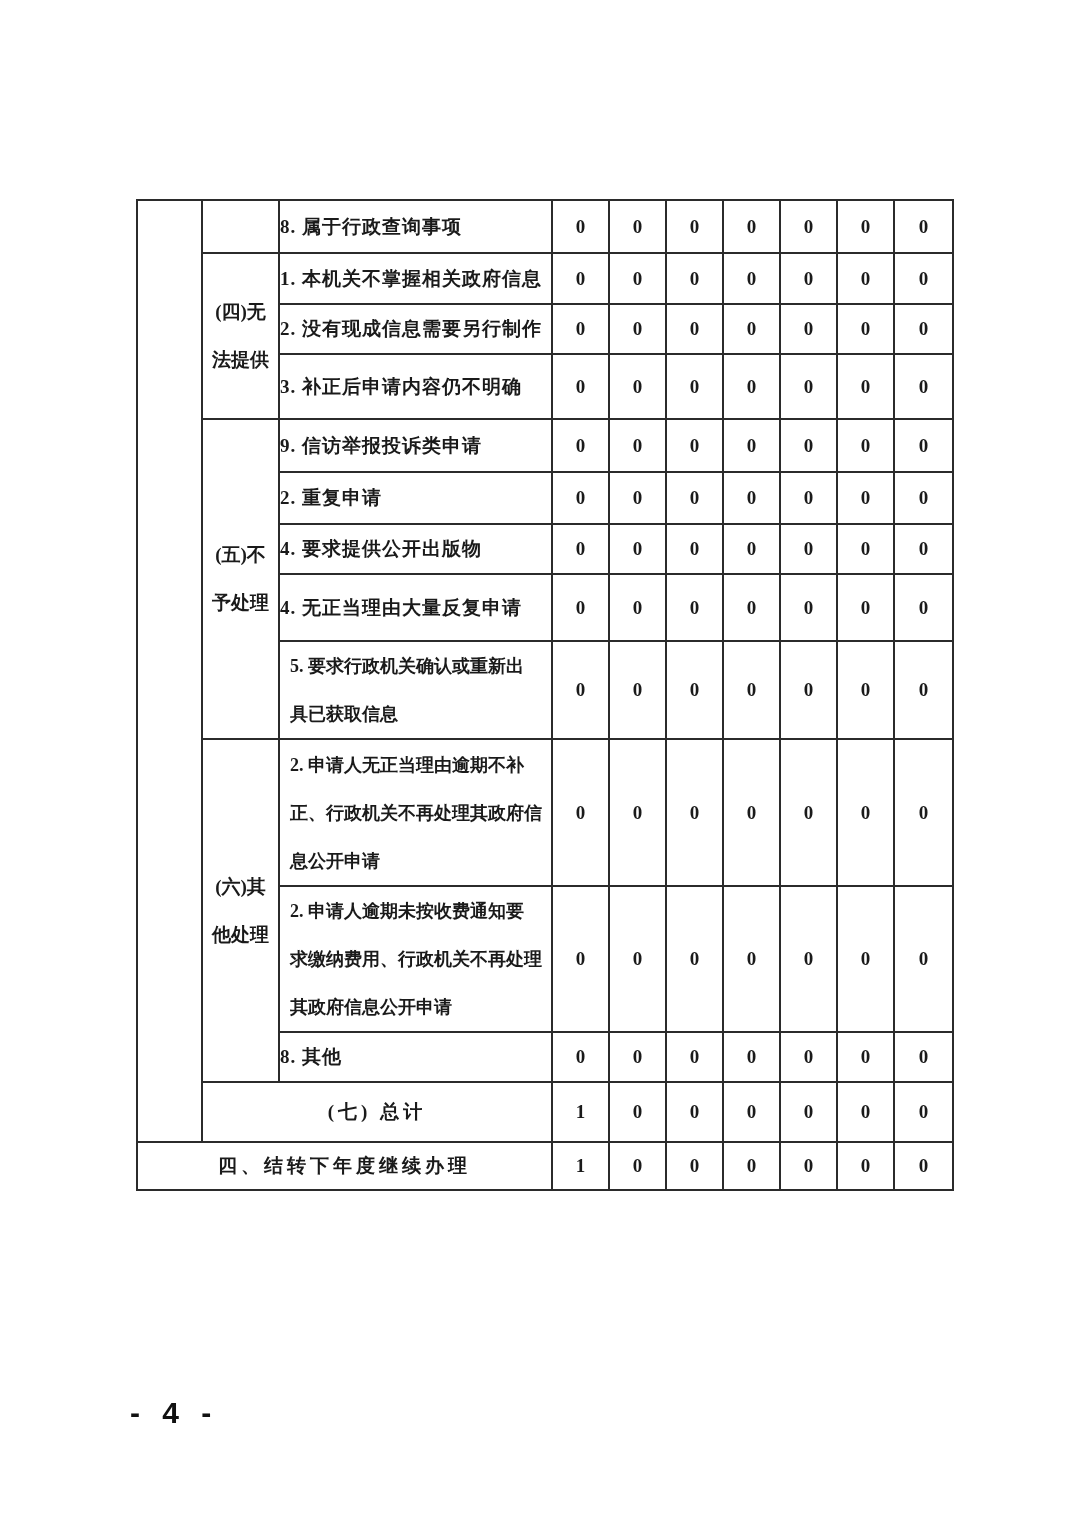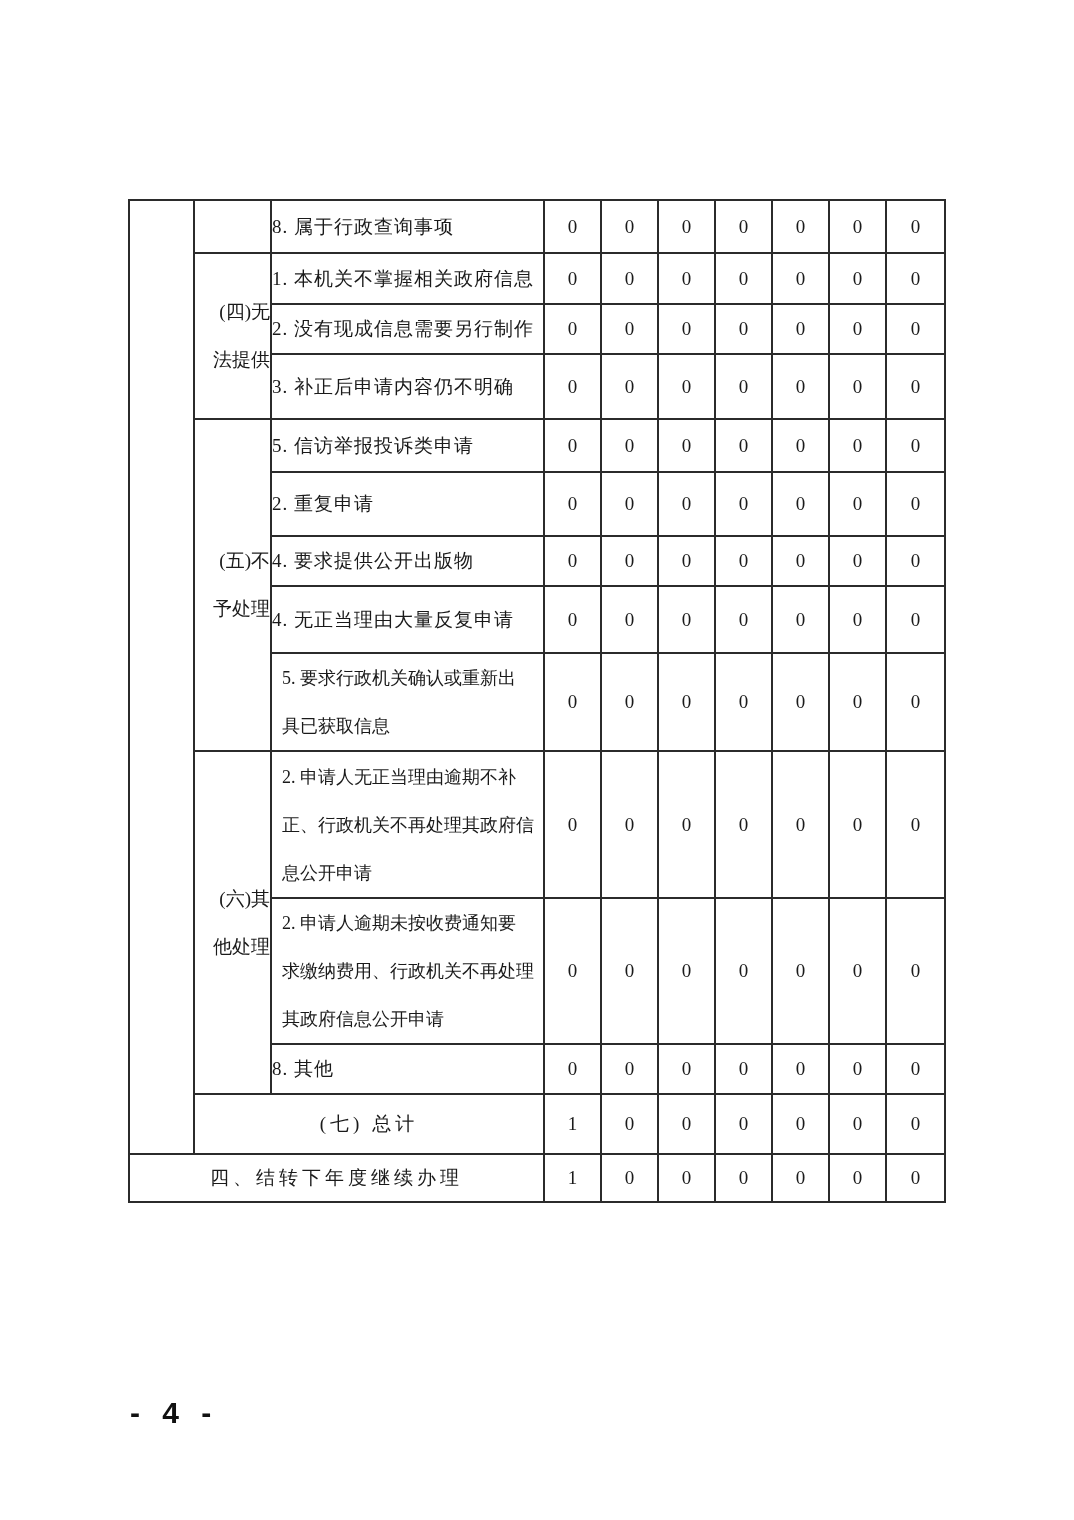--- a/index.html
+++ b/index.html
@@ -5,38 +5,39 @@
   html,body{margin:0;padding:0;background:#ffffff;}
   .page{
     position:relative;
     width:1074px;height:1520px;
     background:#ffffff;
     font-family:"Liberation Serif","DejaVu Serif",serif;
     color:#1a1a1a;
     overflow:hidden;
   }
   table.report{
-    position:absolute;left:128px;top:199px;
+    position:absolute;left:136px;top:199px;
     width:816px;
     border-collapse:collapse;
     table-layout:fixed;
+    font-weight:bold;
   }
   table.report td{
     border:2px solid #2b2b2b;
     padding:0;
     vertical-align:middle;
     background:#ffffff;
   }
   td.spanner{background:#ffffff;}
   td.cat{
     font-size:19px;
     line-height:48px;
     padding:0 6px 0 7px;
     white-space:pre-line;
-    text-align:right;
+    text-align:center;
     margin-top:36px;
   }
   td.lbl{
     font-size:19px;
     letter-spacing:1px;
     line-height:48px;
     padding:0 4px 0 10px;
     white-space:pre-line;
     text-align:left;
   }
@@ -135,31 +136,31 @@
       <td class="val">0</td>
       <td class="val">0</td>
       <td class="val">0</td>
       <td class="val">0</td>
       <td class="val">0</td>
     </tr>
 
     <tr style="height:53px">
       <td class="cat" rowspan="5">(五)不
 予处理</td>
-      <td class="lbl">5. 信访举报投诉类申请</td>
-      <td class="val">0</td>
-      <td class="val">0</td>
-      <td class="val">0</td>
-      <td class="val">0</td>
-      <td class="val">0</td>
-      <td class="val">0</td>
-      <td class="val">0</td>
-    </tr>
-
-    <tr style="height:64px">
+      <td class="lbl">9. 信访举报投诉类申请</td>
+      <td class="val">0</td>
+      <td class="val">0</td>
+      <td class="val">0</td>
+      <td class="val">0</td>
+      <td class="val">0</td>
+      <td class="val">0</td>
+      <td class="val">0</td>
+    </tr>
+
+    <tr style="height:52px">
       <td class="lbl">2. 重复申请</td>
       <td class="val">0</td>
       <td class="val">0</td>
       <td class="val">0</td>
       <td class="val">0</td>
       <td class="val">0</td>
       <td class="val">0</td>
       <td class="val">0</td>
     </tr>
 

